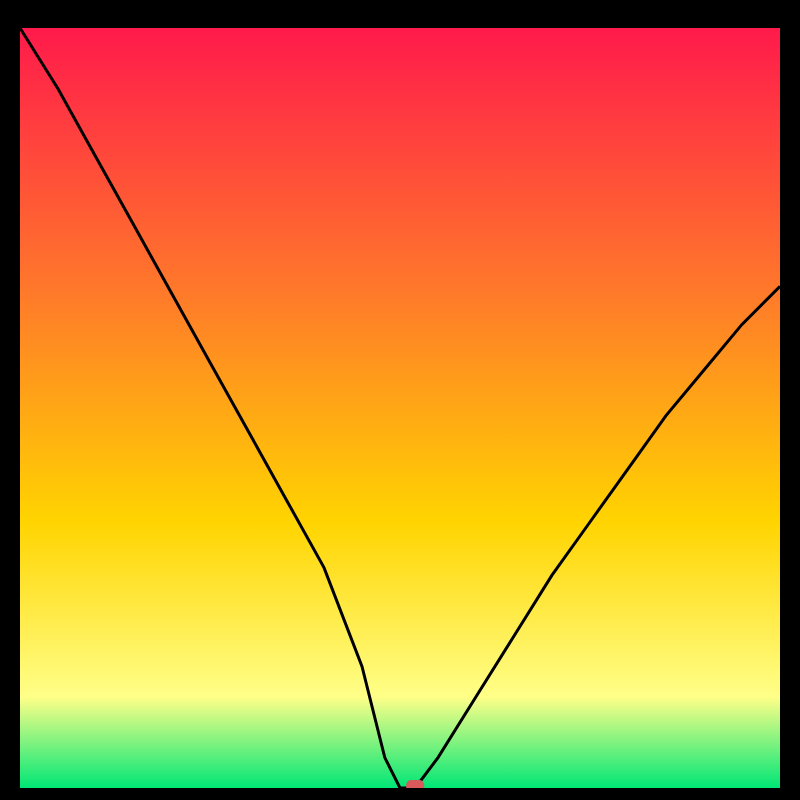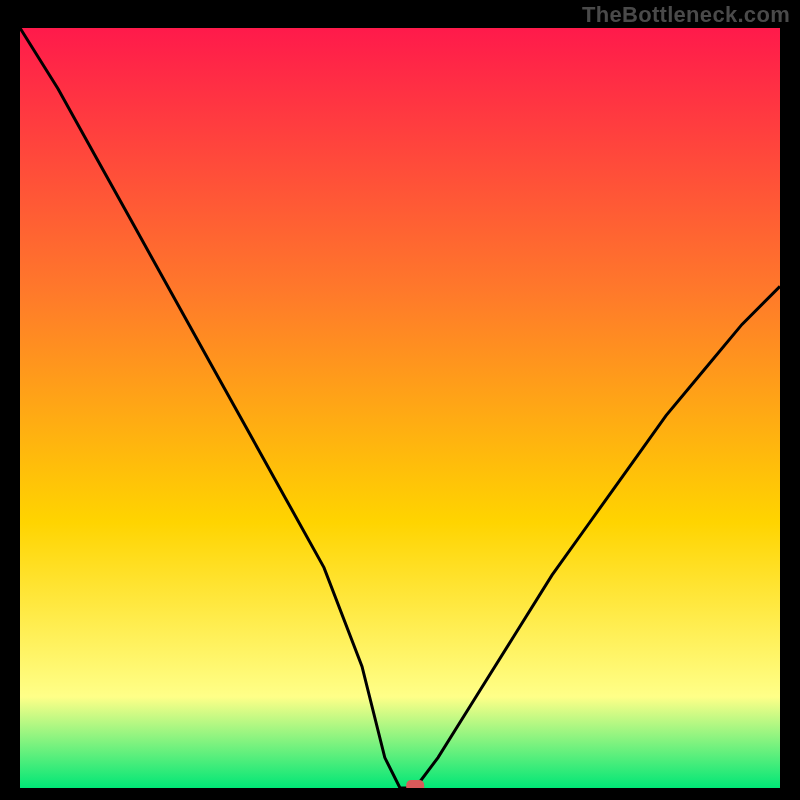--- a/index.html
+++ b/index.html
@@ -37,21 +37,20 @@
   .plot svg {
     display: block;
     width: 100%;
     height: 100%;
   }
 </style>
 </head>
 <body>
 
 <div class="frame">
-  <div class="watermark">TheBottleneck.com</div>
 
   <div class="plot">
     <svg viewBox="0 0 760 760" preserveAspectRatio="none">
       <defs>
         <linearGradient id="bg-grad" x1="0" y1="0" x2="0" y2="1">
           <stop id="g-top" offset="0%" stop-color="#ff1a4b"></stop>
           <stop id="g-m1" offset="35%" stop-color="#ff7a2a"></stop>
           <stop id="g-m2" offset="65%" stop-color="#ffd400"></stop>
           <stop id="g-m3" offset="88%" stop-color="#ffff88"></stop>
           <stop id="g-bot" offset="100%" stop-color="#00e676"></stop>

